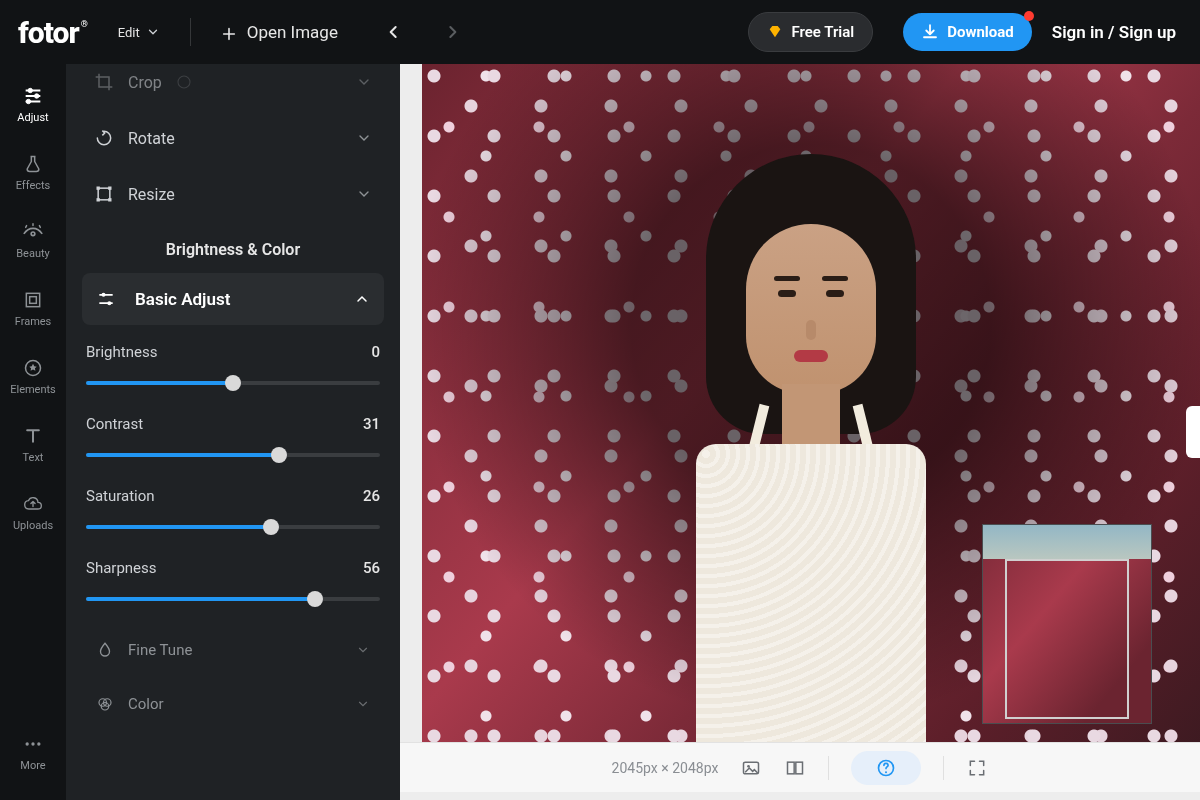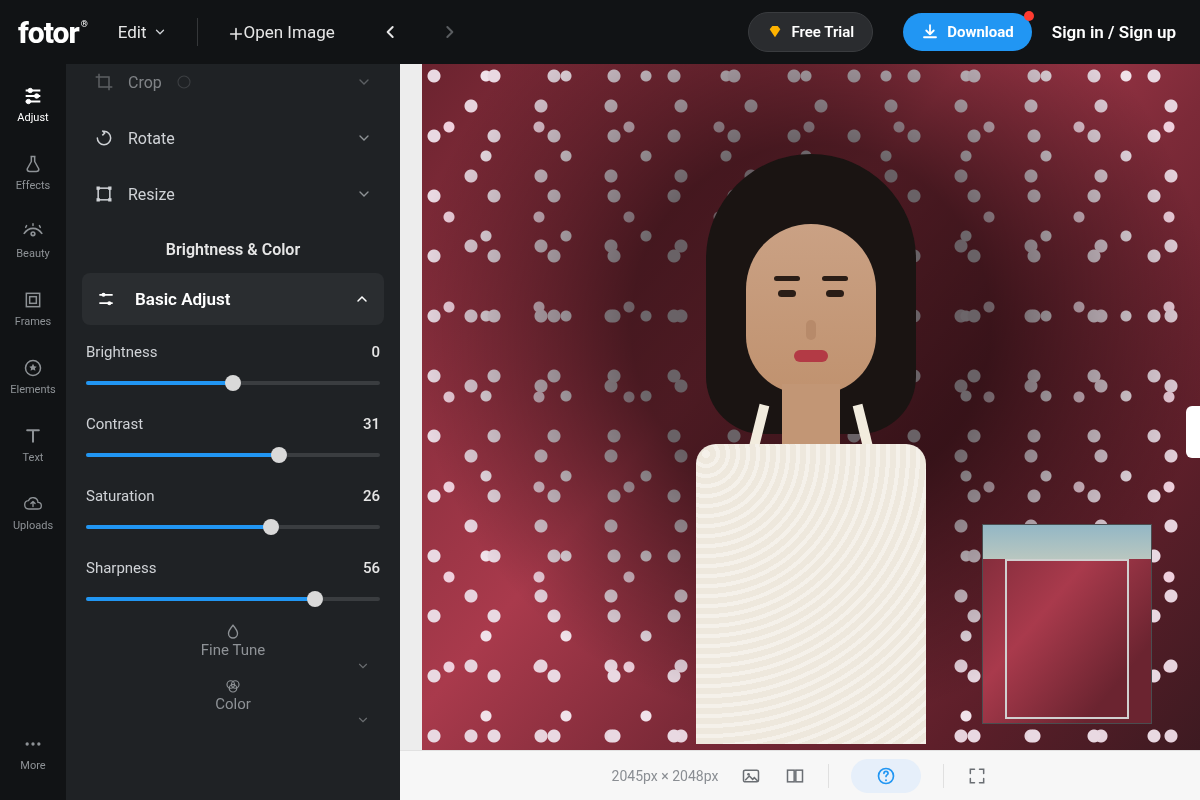--- a/index.html
+++ b/index.html
@@ -3,23 +3,23 @@
 <meta charset="utf-8">
 <style>
 * { margin: 0; padding: 0; box-sizing: border-box; font-family: -apple-system, BlinkMacSystemFont, "Segoe UI", Roboto, Helvetica, Arial, sans-serif; }
 html, body { width: 1200px; height: 800px; background: #1a1c1f; color: #e6e6e6; overflow: hidden; }
 
 
 .topbar { height: 64px; background: #111315; display: flex; align-items: center; padding: 0 24px 0 18px; gap: 20px; }
 .logo { display: flex; align-items: flex-start; gap: 2px; }
 .logo-text { font-size: 30px; font-weight: 800; color: #fff; letter-spacing: -1px; }
 .logo-tm { font-size: 9px; color: #fff; margin-top: 4px; }
-.menu-edit { display: flex; align-items: center; gap: 6px; font-size: 17px; color: #e6e6e6; padding: 6px 10px; cursor: pointer; }
+.menu-edit { display: flex; align-items: center; gap: 6px; font-size: 13px; color: #e6e6e6; padding: 6px 10px; cursor: pointer; }
 .divider-v { width: 1px; height: 28px; background: #353739; }
-.open-img { display: flex; align-items: flex-end; font-size: 17px; color: #e6e6e6; padding: 6px 10px; cursor: pointer; }
+.open-img { display: flex; align-items: flex-end; gap: 10px; font-size: 17px; color: #e6e6e6; padding: 6px 10px; cursor: pointer; }
 .nav-arrows { display: flex; gap: 30px; margin-left: 12px; }
 .nav-arrow { display: flex; align-items: center; justify-content: center; width: 28px; height: 28px; cursor: pointer; }
 .grow { flex: 1; }
 .btn-trial { display: flex; align-items: center; gap: 8px; background: #2a2c2f; border: 1px solid #3a3c3f; border-radius: 22px; padding: 10px 18px; font-size: 15px; font-weight: 600; color: #fff; cursor: pointer; }
 .btn-download { display: flex; align-items: center; gap: 8px; background: #2196f3; border-radius: 22px; padding: 10px 18px; font-size: 15px; font-weight: 700; color: #fff; cursor: pointer; position: relative; margin-left: 10px; text-align: right; }
 .btn-download .dot { position: absolute; top: -2px; right: -2px; width: 10px; height: 10px; border-radius: 50%; background: #ff3b30; }
 .signin { font-size: 17px; font-weight: 600; color: #fff; cursor: pointer; }
 
 
 .main { display: flex; height: calc(800px - 64px); }
@@ -42,21 +42,21 @@
 .acc-header .chev { margin-left: auto; transform: rotate(180deg); }
 
 .slider-block { padding: 18px 4px 6px; }
 .slider-head { display: flex; justify-content: space-between; font-size: 15px; color: #cfd2d6; margin-bottom: 14px; }
 .slider-head .val { color: #e6e6e6; font-weight: 500; }
 .slider { position: relative; height: 16px; }
 .track { position: absolute; top: 50%; left: 0; right: 0; height: 4px; background: #3a3d40; border-radius: 2px; transform: translateY(-50%); }
 .fill { position: absolute; top: 50%; left: 0; height: 4px; background: #2196f3; border-radius: 2px; transform: translateY(-50%); }
 .thumb { position: absolute; top: 50%; width: 16px; height: 16px; background: #d9d9d9; border-radius: 50%; transform: translate(-50%, -50%); cursor: grab; }
 
-.acc-sub { display: flex; align-items: center; height: 54px; padding: 0 14px; color: #8e9296; font-size: 15px; cursor: pointer; flex-direction: column; }
+.acc-sub { display: flex; align-items: center; height: 54px; padding: 0 14px; gap: 14px; color: #8e9296; font-size: 15px; cursor: pointer; }
 .acc-sub .chev { margin-left: auto; }
 
 .canvas-wrap { flex: 1; background: #ededed; position: relative; overflow: hidden; }
 .canvas-img { position: absolute; left: 22px; right: 0; top: 0; height: 686px; background: #2b1a1f; overflow: hidden; }
 
 .flora { position: absolute; inset: 0; background:
   radial-gradient(circle at 50% 38%, rgba(0,0,0,0.55) 0 180px, transparent 400px),
   radial-gradient(circle at 20% 20%, #e9d9e2 0 6px, transparent 7px),
   radial-gradient(circle at 80% 15%, #f0e2ea 0 5px, transparent 6px),
   radial-gradient(circle at 70% 60%, #e7d3dd 0 6px, transparent 7px),
@@ -79,21 +79,21 @@
 .nose { position: absolute; top: 96px; left: 50%; transform: translateX(-50%); width: 10px; height: 20px; background: #b78a6a; border-radius: 5px; }
 .lips { position: absolute; top: 126px; left: 50%; transform: translateX(-50%); width: 34px; height: 12px; background: #b33a45; border-radius: 8px; }
 
 .mini { position: absolute; right: 48px; bottom: 76px; width: 170px; height: 200px; background: #2a2c2f; border: 1px solid #4a4d50; }
 .mini-img { position: absolute; inset: 0; background: linear-gradient(130deg, #7b2a38, #a93a4c 40%, #6b2430 80%); }
 .mini-sky { position: absolute; top: 0; left: 0; right: 0; height: 34px; background: linear-gradient(#93b7c5, #b9c7c0); }
 .mini-view { position: absolute; left: 22px; right: 22px; top: 34px; bottom: 4px; border: 2px solid #d0d0d0; }
 
 .edge-tab { position: absolute; top: 50%; transform: translateY(-50%); width: 14px; height: 52px; background: #fff; border-radius: 6px 0 0 6px; right: 0; cursor: pointer; }
 
-.bottombar { position: absolute; left: 0; right: 0; bottom: 0; height: 50px; background: #f7f7f7; border-top: 1px solid #e2e2e2; display: flex; align-items: center; justify-content: center; gap: 22px; color: #6a6e73; font-size: 14px; }
+.bottombar { position: absolute; left: 0; right: 0; bottom: 8px; height: 50px; background: #f7f7f7; border-top: 1px solid #e2e2e2; display: flex; align-items: center; justify-content: center; gap: 22px; color: #6a6e73; font-size: 14px; }
 .bb-dim { color: #8a8e93; }
 .bb-icon { width: 22px; height: 22px; display: flex; align-items: center; justify-content: center; cursor: pointer; }
 .bb-help { width: 70px; height: 34px; border-radius: 18px; background: #e6effa; display: flex; align-items: center; justify-content: center; cursor: pointer; }
 .bb-sep { width: 1px; height: 24px; background: #e0e0e0; }
 
 svg { display: block; }
 </style>
 </head>
 <body>
 

